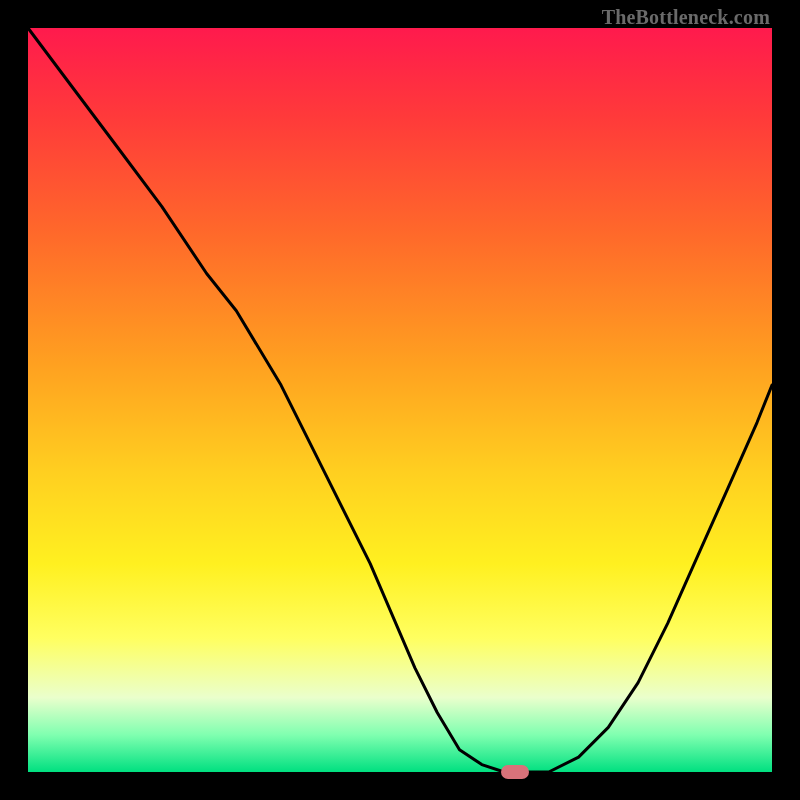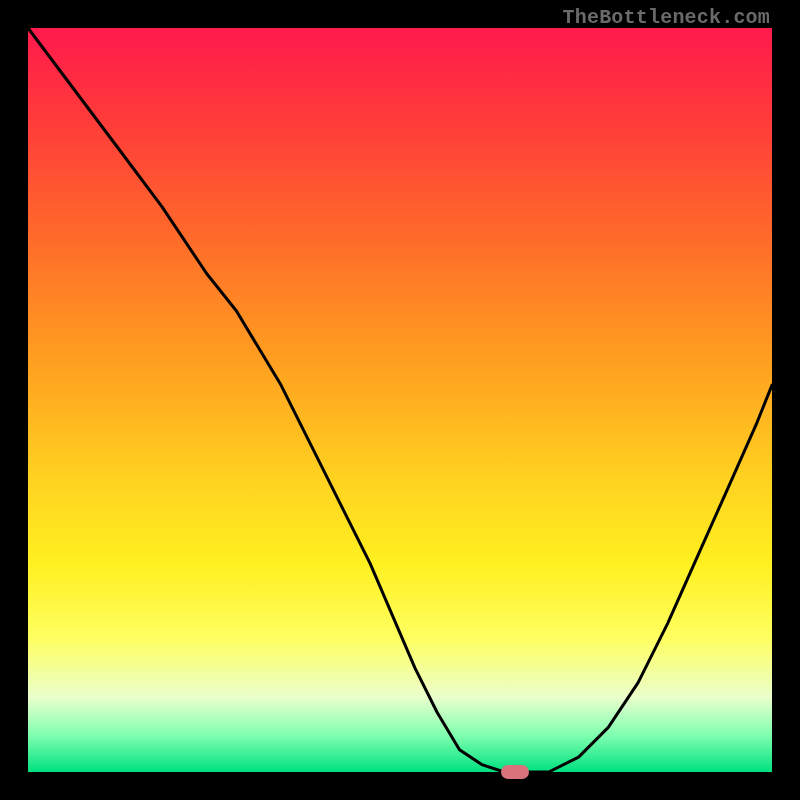--- a/index.html
+++ b/index.html
@@ -32,21 +32,21 @@
       #ffff60 82%,
       #eaffcc 90%,
       #80ffb0 95%,
       #00e080 100%
     );
   }
   .watermark {
     position: absolute;
     top: 6px;
     right: 30px;
-    font-family: Liberation Mono, monospace;
+    font-family: Liberation Serif, serif;
     font-size: 20px;
     font-weight: bold;
     color: #6a6a6a;
     letter-spacing: 0.2px;
     user-select: none;
   }
   svg.curve {
     position: absolute;
     left: 0;
     top: 0;

